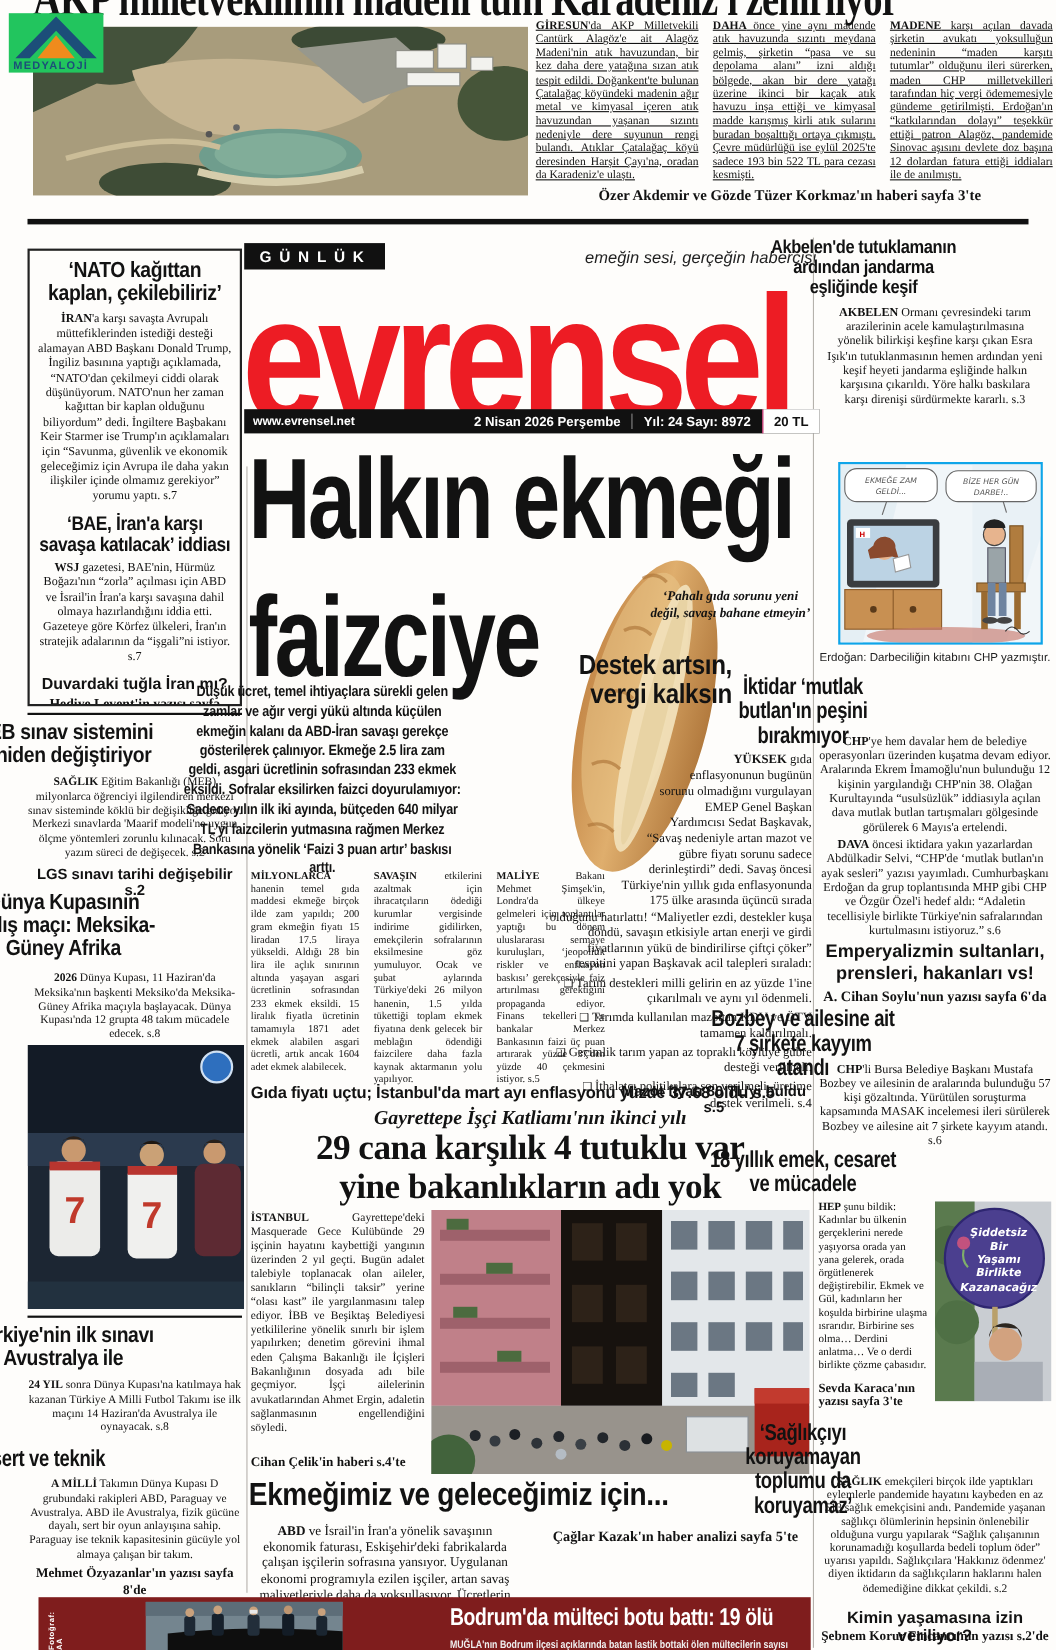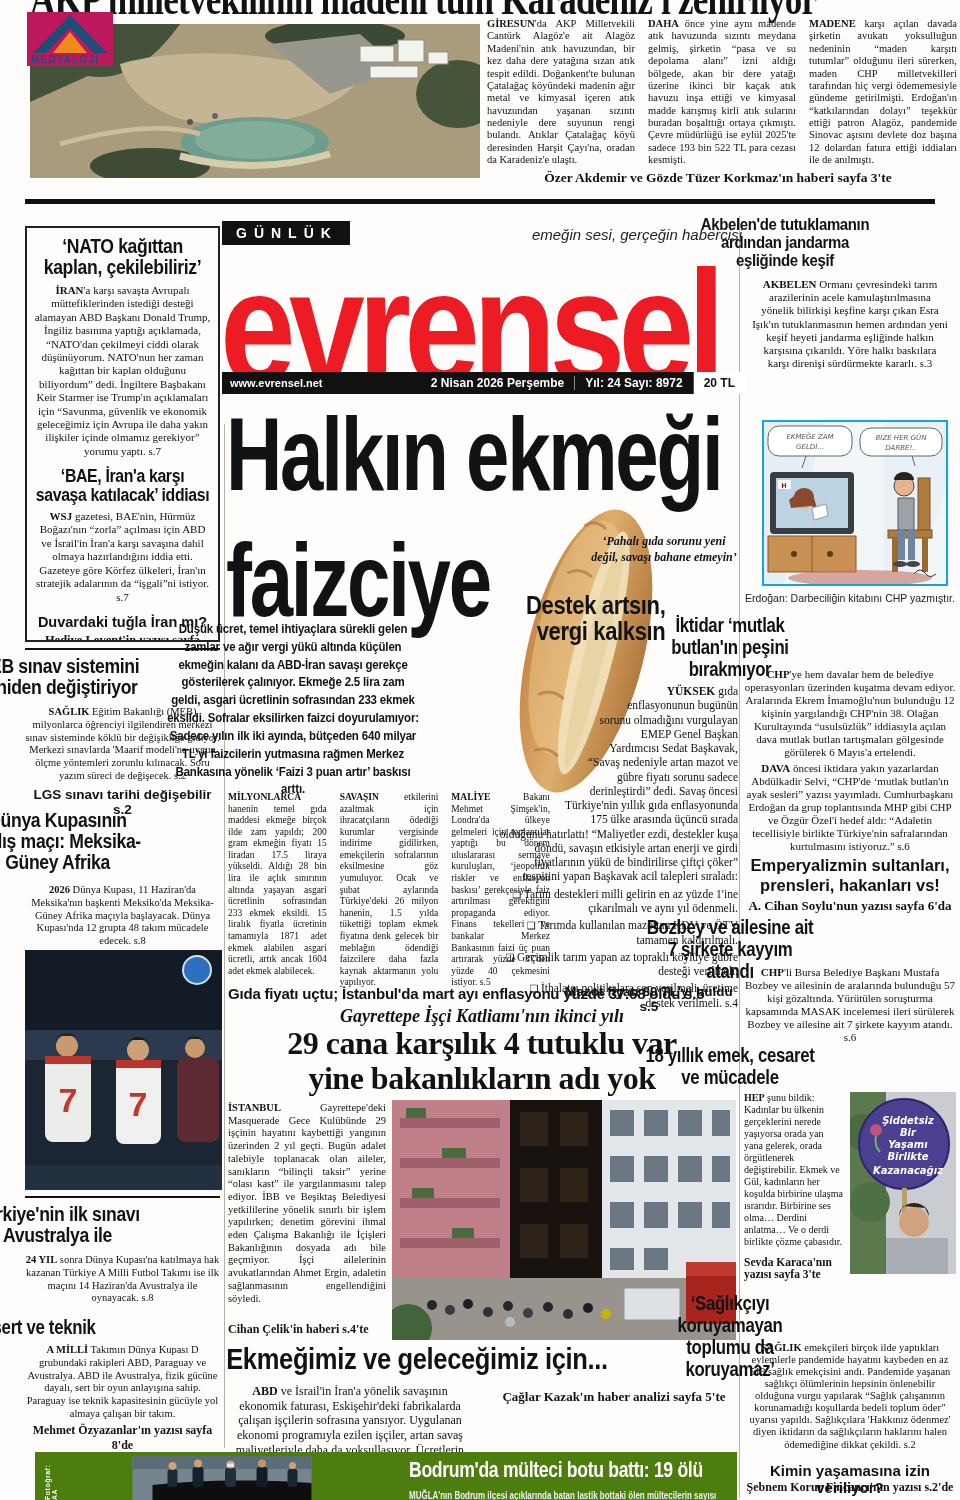--- a/index.html
+++ b/index.html
@@ -55,29 +55,29 @@
           <rect x="368" y="16" width="26" height="22"></rect>
         <rect x="340" y="42" width="48" height="12"></rect>
           <rect x="398" y="28" width="20" height="12"></rect>
       </g>
       <path d="M30,120 Q120,95 170,110" stroke="#cbbd98" stroke-width="5" fill="none"></path>
       <circle cx="160" cy="98" r="3" fill="#555"></circle>
         <circle cx="185" cy="92" r="3" fill="#666"></circle>
     </svg>
   </div>
 
-  <div class="abs" style="left:8px;top:12px;width:86px;height:54px;background:#be185d;margin-left:19px;">
+  <div class="abs" style="left:8px;top:12px;width:86px;height:54px;background:#22c55e;">
     <svg width="86" height="54" viewBox="0 0 86 54">
       <path d="M43,3 L80,41 L67,41 L43,16 L19,41 L6,41 Z" fill="#1c4e79"></path>
       <path d="M43,20 L60,41 L26,41 Z" fill="#ef8b1d"></path>
       <text x="4" y="51" font-family="Liberation Sans,sans-serif" font-size="10" font-weight="bold" fill="#1c4e79" letter-spacing="1.2">MEDYALOJİ</text>
     </svg>
   </div>
 
-  <div class="abs" style="left:487px;top:18px;width:470px;display:flex;gap:13px;">
+  <div class="abs" style="left:487px;top:18px;width:470px;display:flex;gap:13px;text-decoration:underline;">
     <p class="ser jst" style="flex:1;font-size:10.5px;line-height:1.18;"><b class="lead">GİRESUN</b><span>'da AKP Milletvekili Cantürk Alagöz'e ait Alagöz Madeni'nin atık havuzundan, bir kez daha dere yatağına sızan atık tespit edildi. Doğankent'te bulunan Çatalağaç köyündeki madenin ağır metal ve kimyasal içeren atık havuzundan yaşanan sızıntı nedeniyle dere suyunun rengi bulandı. Atıklar Çatalağaç köyü deresinden Harşit Çayı'na, oradan da Karadeniz'e ulaştı.</span></p>
     <p class="ser jst" style="flex:1;font-size:10.5px;line-height:1.18;"><b class="lead">DAHA</b><span> önce yine aynı madende atık havuzunda sızıntı meydana gelmiş, şirketin “pasa ve su depolama alanı” izni aldığı bölgede, akan bir dere yatağı üzerine ikinci bir kaçak atık havuzu inşa ettiği ve kimyasal madde karışmış kirli atık sularını buradan boşalttığı ortaya çıkmıştı. Çevre müdürlüğü ise eylül 2025'te sadece 193 bin 522 TL para cezası kesmişti.</span></p>
     <p class="ser jst" style="flex:1;font-size:10.5px;line-height:1.18;"><b class="lead">MADENE</b><span> karşı açılan davada şirketin avukatı yoksulluğun nedeninin “maden karşıtı tutumlar” olduğunu ileri sürerken, maden CHP milletvekilleri tarafından hiç vergi ödememesiyle gündeme getirilmişti. Erdoğan'ın “katkılarından dolayı” teşekkür ettiği patron Alagöz, pandemide Sinovac aşısını devlete doz başına 12 dolardan fatura ettiği iddiaları ile de anılmıştı.</span></p>
   </div>
   <div class="abs ser b ctr" style="left:480px;top:170px;width:476px;font-size:13.5px;">Özer Akdemir ve Gözde Tüzer Korkmaz'ın haberi sayfa 3'te</div>
 
   <div class="abs rule" style="left:25px;top:199px;width:910px;height:5px;"></div>
 
   <div class="abs san b" style="left:222px;top:221px;background:#111;color:#fff;padding:4px 12px 4px 14px;font-size:14px;letter-spacing:7px;">GÜNLÜK</div>
   <div class="abs san it rgt" style="left:510px;top:226px;width:232px;font-size:15px;color:#222;">emeğin sesi, gerçeğin habercisi</div>
@@ -268,21 +268,21 @@
   </div>
 
   <div class="abs ctr san hl cx88" style="left:228px;top:1344px;width:508px;font-size:29px;">Ekmeğimiz ve geleceğimiz için...</div>
   <div class="abs" style="left:228px;top:1384px;width:508px;display:flex;gap:20px;">
     <p class="ser ctr" style="flex:1;font-size:12px;line-height:1.22;"><b class="lead">ABD</b><span> ve İsrail'in İran'a yönelik savaşının ekonomik faturası, Eskişehir'deki fabrikalarda çalışan işçilerin sofrasına yansıyor. Uygulanan ekonomi programıyla ezilen işçiler, artan savaş maliyetleriyle daha da yoksullaşıyor. Ücretlerin erimesine, işten</span></p>
     <div style="flex:1;">
       <div class="ser b ctr" style="font-size:13px;margin-top:5px;">Çağlar Kazak'ın haber analizi sayfa 5'te</div>
     </div>
   </div>
 
-  <div class="abs" style="left:35px;top:1452px;width:702px;height:48px;background:#4d7c0f;overflow:hidden;">
+  <div class="abs" style="left:35px;top:1452px;width:702px;height:48px;background:#7f1d1d;overflow:hidden;">
     <div class="abs" style="left:8px;top:4px;width:358px;height:44px;overflow:hidden;">
       <svg width="358" height="44" viewBox="0 0 358 88">
         <rect width="358" height="88" fill="#74858f"></rect>
         <rect x="0" y="0" width="358" height="26" fill="#5d6d78"></rect>
         <path d="M40,58 Q180,42 358,54 L358,88 L40,88 Z" fill="#0e0e0e"></path>
         <g>
           <rect x="70" y="26" width="20" height="36" rx="6" fill="#1d2834"></rect>
             <circle cx="80" cy="20" r="8" fill="#c9a17c"></circle>
           <rect x="120" y="22" width="22" height="40" rx="6" fill="#16202b"></rect>
             <circle cx="131" cy="15" r="8" fill="#caa27d"></circle>

